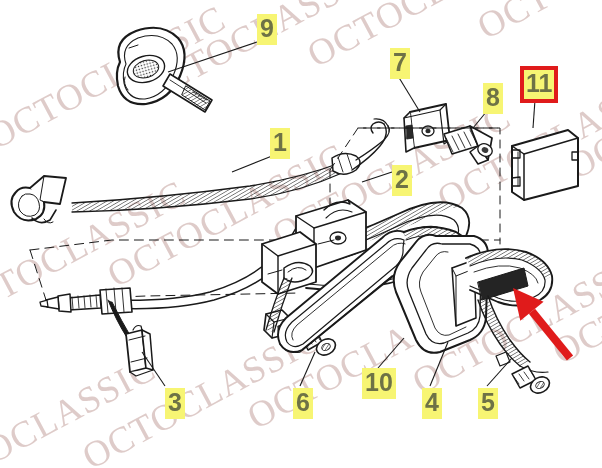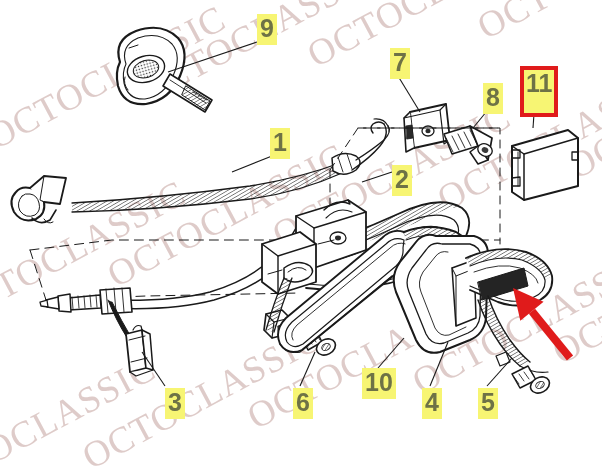--- a/index.html
+++ b/index.html
@@ -7,21 +7,21 @@
        font-family:"Liberation Sans",sans-serif;}
   #stage{position:relative;width:602px;height:468px;background:#ffffff;}
   #stage svg{position:absolute;left:0;top:0;}
   .wm{position:absolute;color:#d9c3c0;font-family:"Liberation Serif",serif;
       font-size:37px;letter-spacing:1px;white-space:nowrap;
       transform-origin:0 0;user-select:none;opacity:.85;}
   .callout{position:absolute;background:#f7f573;color:#6e7246;
            font-family:"Liberation Sans",sans-serif;font-weight:bold;
            font-size:25px;line-height:1;padding:2px 3px 4px 3px;
            text-align:center;}
-  .callout.boxed{border:4px solid #e01b1b;padding:1px 2px 17px 2px;}
+  .callout.boxed{border:4px solid #e01b1b;padding:1px 2px 3px 2px;}
 </style>
 </head>
 <body>
 
 <div id="stage">
 
   <div id="wm-layer">
       <div class="wm" style="left: -20px; top: 120px; color: rgb(217, 195, 192); font-size: 37px; transform: rotate(-28deg);">OCTOCLASSIC</div>
       <div class="wm" style="left: 130px; top: 75px; color: rgb(217, 195, 192); font-size: 37px; transform: rotate(-28deg);">OCTOCLASSIC</div>
       <div class="wm" style="left: 300px; top: 38px; color: rgb(217, 195, 192); font-size: 37px; transform: rotate(-28deg);">OCTOCLASSIC</div>

